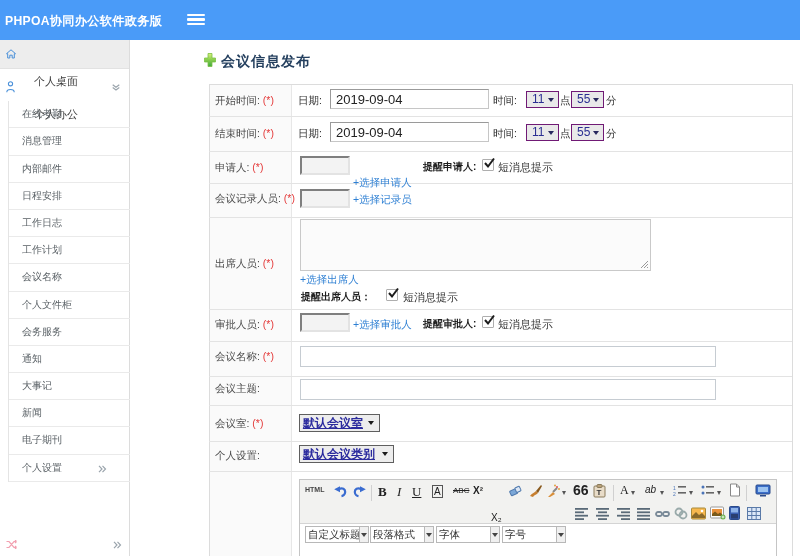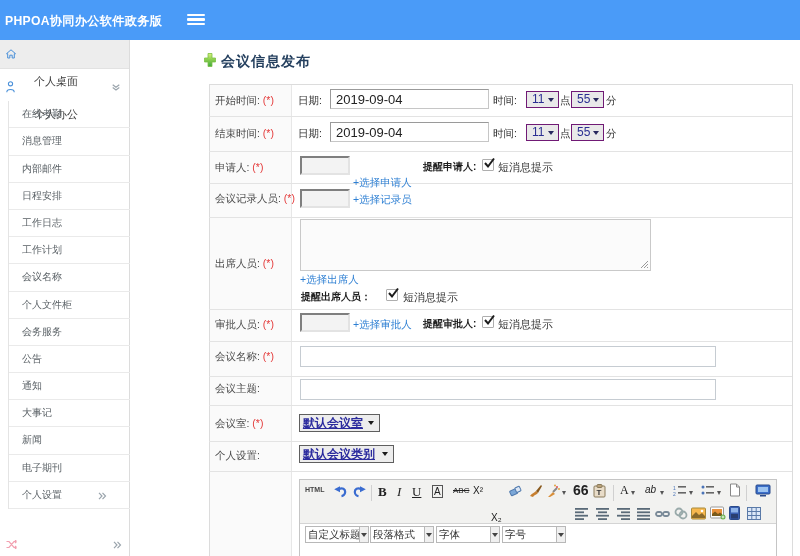--- a/index.html
+++ b/index.html
@@ -69,21 +69,20 @@
   <div id="submenu">
     <div class="sub">在线考勤</div>
     <div class="sub">消息管理</div>
     <div class="sub">内部邮件</div>
     <div class="sub">日程安排</div>
     <div class="sub">工作日志</div>
     <div class="sub">工作计划</div>
     <div class="sub">会议名称</div>
     <div class="sub">个人文件柜</div>
     <div class="sub">会务服务</div>
-    <div class="sub">公告</div>
     <div class="sub">通知</div>
     <div class="sub">大事记</div>
     <div class="sub">新闻</div>
     <div class="sub">电子期刊</div>
     <div class="sub">个人设置<svg class="abs" style="left:89px; top:10px" width="9" height="8" viewBox="0 0 9 8">
           <path d="M1 0.8 L4 4 L1 7.2 M4.5 0.8 L7.5 4 L4.5 7.2" fill="none" stroke="#9aa4ac" stroke-width="1.2"></path>
         </svg></div>
   </div>
   <div class="toprow" style="top:494px; height:22px;">
     <svg class="abs" style="left:6px; top:6px" width="11" height="9" viewBox="0 0 11 9">
@@ -201,21 +200,21 @@
     <svg class="abs" style="left:53px; top:4px" width="14" height="14" viewBox="0 0 14 14">
         <path d="M12.8 5.2 L7 2.2 L7 8.2 Z" fill="#3a6cd0"></path>
         <path d="M8 5 C4.5 3.2 1.7 5.2 1.8 8 C1.9 10.5 4 12 5.5 12.2" fill="none" stroke="#3a6cd0" stroke-width="2.2"></path>
       </svg>
     <div class="vsep" style="left:71px"></div>
     <span class="tbtn" style="left:78px; top:4px; font-family:'Liberation Serif',serif; font-weight:bold; font-size:13px;">B</span>
     <span class="tbtn" style="left:97px; top:4px; font-family:'Liberation Serif',serif; font-style:italic; font-size:13px;">I</span>
     <span class="tbtn" style="left:112px; top:4px; font-family:'Liberation Serif',serif; text-decoration:underline; font-size:13px;">U</span>
     <span class="tbtn" style="left:132px; top:5px; font-size:10px; border:1px solid #555; padding:0 1px;">A</span>
     <span class="tbtn" style="left:153px; top:6px; font-size:8px; text-decoration:line-through;">ABC</span>
-    <span class="tbtn" style="left:173px; top:5px; font-size:10px;">X²</span>
+    <span class="tbtn" style="left:173px; top:5px; font-size:10px;font-weight:bold;">X²</span>
     <span class="tbtn" style="left:191px; top:5px; font-size:10px;margin-top:27px;">X₂</span>
     <svg class="abs" style="left:209px; top:5px" width="13" height="12" viewBox="0 0 13 12">
         <rect x="1" y="5" width="7" height="5" rx="1" transform="rotate(-25 4 7)" fill="#7ba7d7" stroke="#4f79ad"></rect>
         <rect x="6.2" y="2.2" width="5" height="5" rx="1" transform="rotate(-25 8 4)" fill="#dce7f5" stroke="#4f79ad"></rect>
       </svg>
     <svg class="abs" style="left:229px; top:4px" width="14" height="14" viewBox="0 0 14 14">
         <path d="M1 12 C3 9 5 9 7 7 L9 9 C7 11 5 11 4 13 Z" fill="#c77f2f"></path>
         <path d="M7 7 L12 1 L13 2 L9 9 Z" fill="#8a5a1e"></path>
       </svg>
     <svg class="abs" style="left:246px; top:4px" width="14" height="14" viewBox="0 0 14 14">

